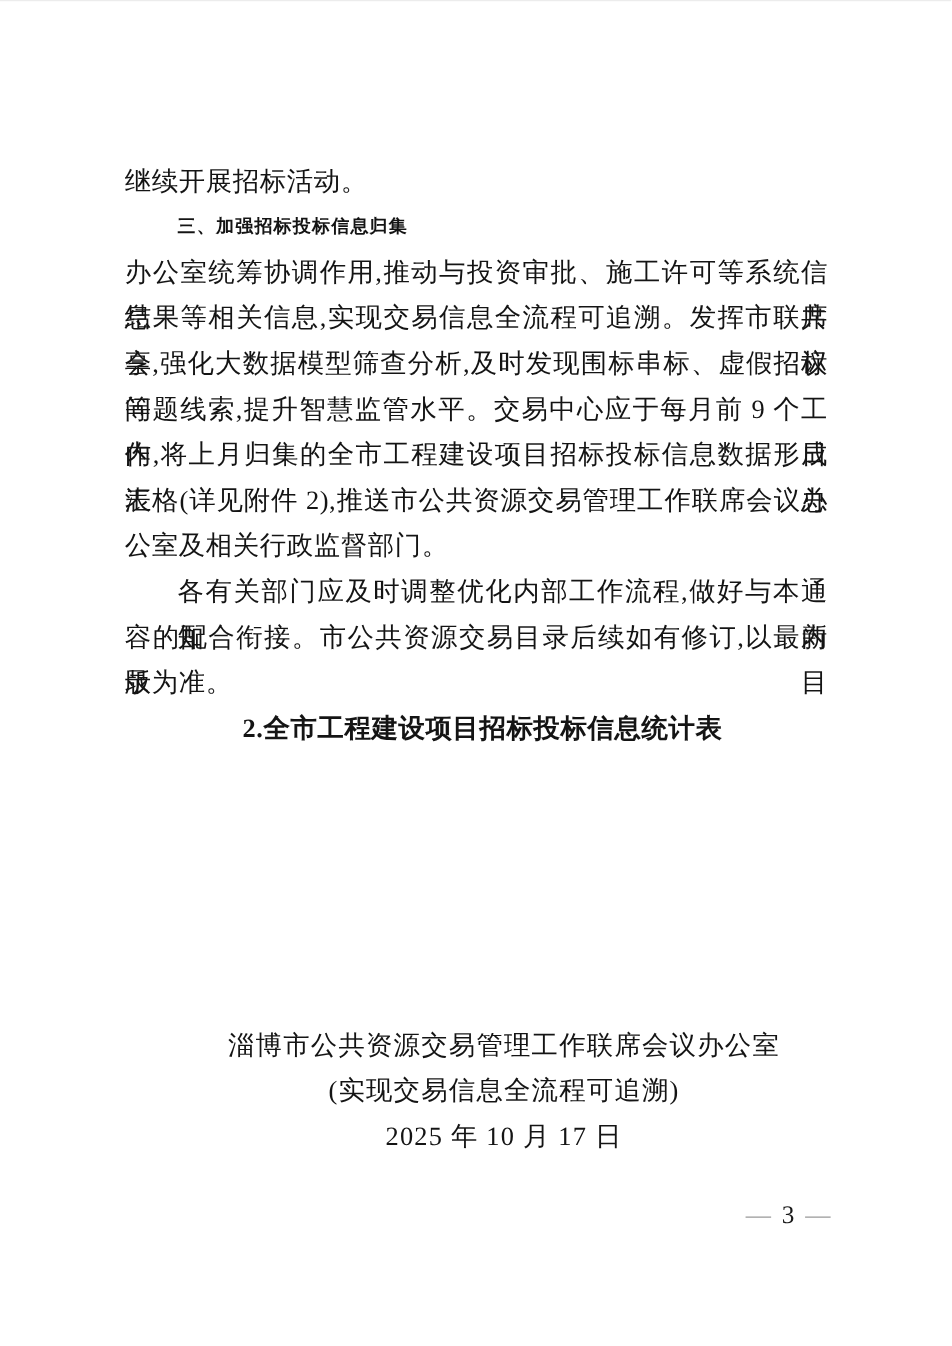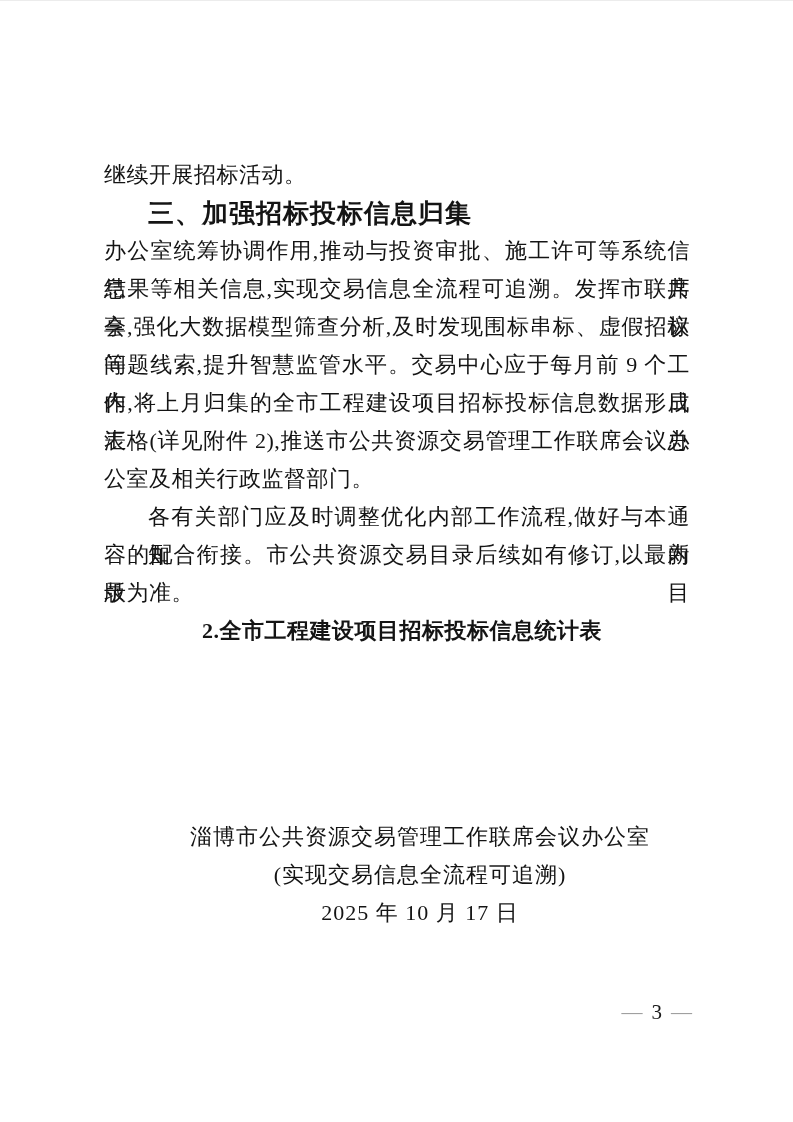--- a/index.html
+++ b/index.html
@@ -12,48 +12,48 @@
     font-family: "Liberation Serif", serif;
     overflow: hidden;
   }
   .scan-edge {
     position: absolute; top: 0; left: 0; right: 0; height: 1px;
     background: #ececec;
   }
   .body-text {
     position: absolute;
     left: 104px;
-    top: 156px;
+    top: 132px;
     width: 586px;
     font-size: 22px;
   }
   .line {
     height: 38px;
     line-height: 38px;
     letter-spacing: 0.5px;
     white-space: normal;
   }
   .just {
     text-align: justify;
     text-align-last: justify;
   }
   .indent { padding-left: 44px; }
   .indent-deep { padding-left: 124px; }
   .indent-num { padding-left: 98px; font-weight: bold; }
   .heading {
     font-family: "Liberation Sans", sans-serif;
     font-weight: bold;
-    font-size: 26px;
+    font-size: 15px;
     letter-spacing: 1px;
   }
   .att-label { margin-right: 8px; }
   .signature {
     position: absolute;
     left: 104px;
-    top: 818px;
+    top: 852px;
     width: 632px;
     text-align: center;
     font-size: 22px;
   }
   .signature .line { letter-spacing: 1px; }
   .page-num {
     position: absolute;
     top: 1000px;
     right: 92px;
     font-size: 21px;

